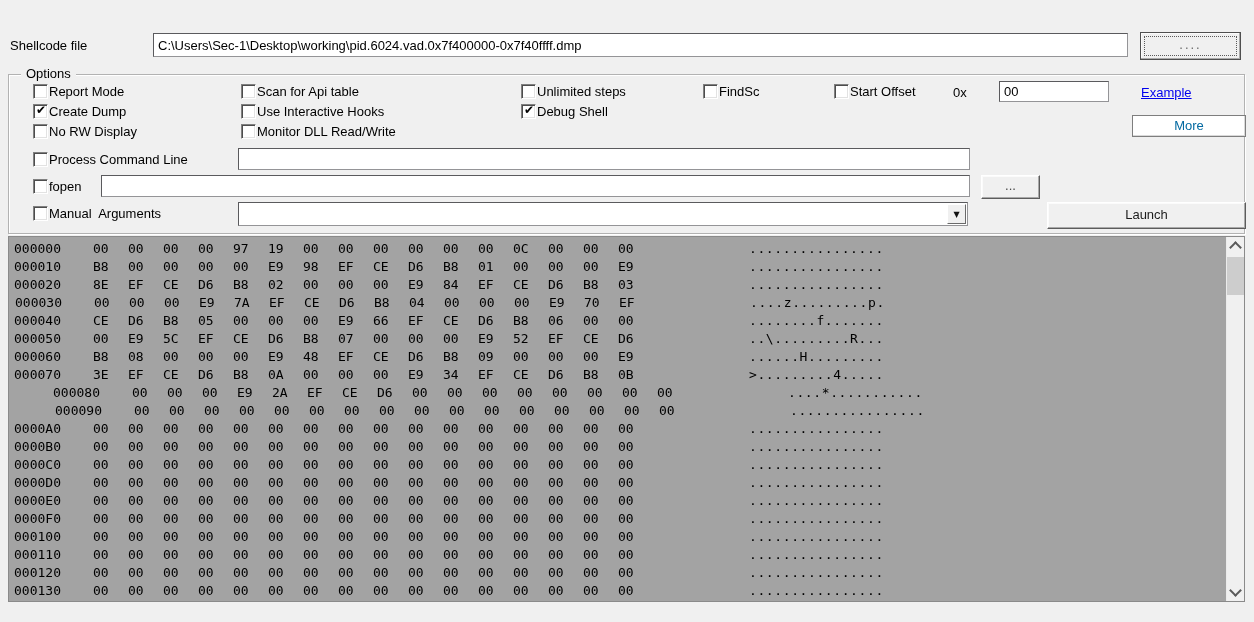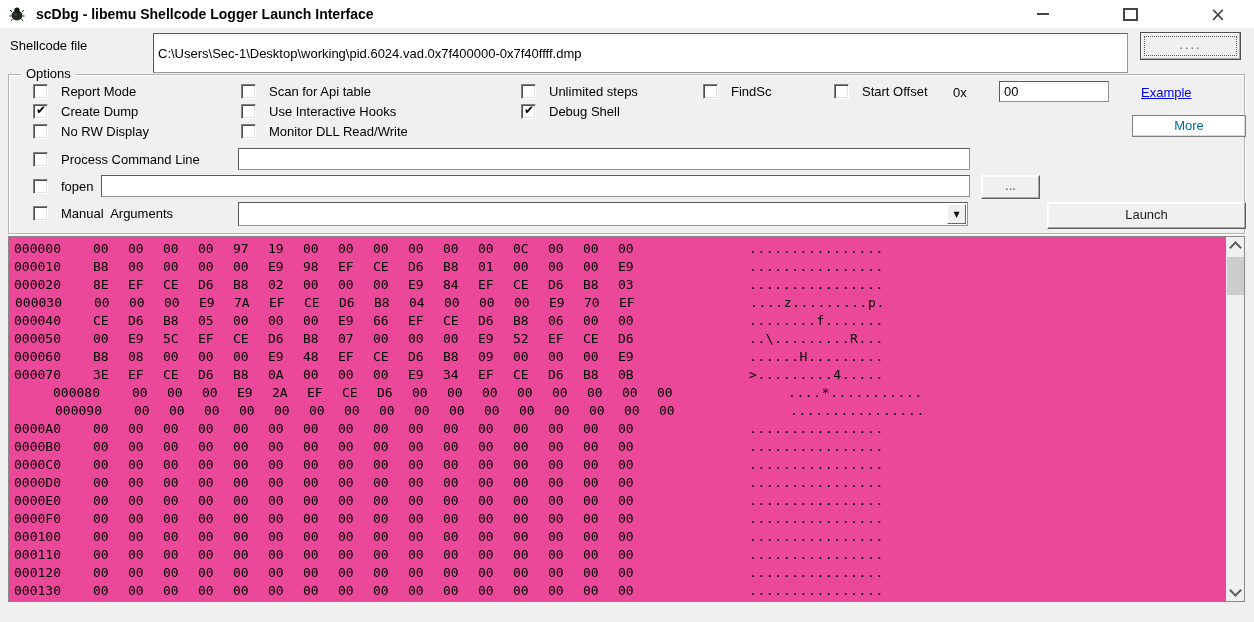--- a/index.html
+++ b/index.html
@@ -31,41 +31,41 @@
   .btn .btn-label{display:block;width:100%;}
   .focused{border:1px solid #4f4f4f;}
   .focused::after{content:"";position:absolute;left:3px;top:3px;right:3px;bottom:3px;border:1px dotted #5a5a5a;}
 
   .cb{position:absolute;height:15px;}
   .cb .box{position:absolute;left:0;top:0;width:13px;height:13px;background:#fff;
       border:1px solid;border-color:#808080 #ffffff #ffffff #808080;
       box-shadow:inset 1px 1px 0 #4d4d4d, inset -1px -1px 0 #e2e2e2;}
   .cb .check{position:absolute;left:2px;top:-2px;font-size:12px;line-height:15px;color:#000;
       font-family:"DejaVu Sans",sans-serif;}
-  .cb .lbl{position:absolute;left:28px;top:0px;line-height:15px;}
+  .cb .lbl{position:absolute;left:16px;top:0px;line-height:15px;}
 
   
   .groupbox{position:absolute;left:8px;top:74px;width:1235px;height:158px;
       border:1px solid #b2b2b2;box-shadow:1px 1px 0 #ffffff, inset 1px 1px 0 #ffffff;}
   .groupbox .legend{position:absolute;left:12px;top:-9px;background:#f0f0f0;padding:0 5px;line-height:15px;}
 
   .link{color:#0000ee;text-decoration:underline;cursor:pointer;}
   .more-btn{position:absolute;background:#ffffff;border:1px solid #7e7e7e;
       box-shadow:inset -1px -1px 0 #d9d9d9;color:#0369a1;text-align:center;font-size:13px;}
 
   .combo{position:absolute;background:#fff;
       border-top:1px solid #5a5a5d;border-left:1px solid #5a5a5d;
       border-bottom:1px solid #949497;border-right:1px solid #949497;}
   .combo .arrow-btn{position:absolute;right:1px;top:1px;bottom:1px;width:17px;background:#f0f0f0;
       border-top:1px solid #fff;border-left:1px solid #fff;border-right:1px solid #6a6a6a;border-bottom:1px solid #6a6a6a;
       display:flex;align-items:center;justify-content:center;}
   .combo .arrow-glyph{font-size:8px;color:#111;font-family:"DejaVu Sans",sans-serif;}
 
   
-  .hexview{position:absolute;left:8px;top:236px;width:1235px;height:364px;background:#ec4899;
+  .hexview{position:absolute;left:8px;top:236px;width:1235px;height:364px;background:#a3a3a3;
       border:1px solid #8a8a8a;}
   .hexrows{position:absolute;left:0;top:3px;right:18px;bottom:0;overflow:hidden;
       font-family:"DejaVu Sans Mono",monospace;font-size:13px;line-height:18px;color:#000;}
   .hexrow{white-space:nowrap;padding-left:5px;height:18px;}
   .hexrow .off{display:inline-block;width:79px;}
   .hexrow .byte{display:inline-block;width:35px;}
   .hexrow .ascii{display:inline-block;margin-left:96px;letter-spacing:0.6px;white-space:pre;}
 
   .scrollbar{position:absolute;right:0;top:0;bottom:0;width:17px;background:#f0f0f0;border-left:1px solid #ebebeb;}
   .sb-btn{position:absolute;left:0;width:17px;height:17px;display:flex;align-items:center;justify-content:center;}
@@ -73,41 +73,23 @@
   .chev{width:7px;height:7px;border-left:2px solid #5a5a5a;border-top:2px solid #5a5a5a;}
   .chev-up{transform:translateY(2px) rotate(45deg);}
   .chev-down{transform:translateY(-2px) rotate(225deg);}
   .sb-thumb{position:absolute;left:0;top:20px;width:17px;height:38px;background:#cdcdcd;}
 </style>
 </head>
 <body>
 
 <div class="window">
 
-  <div class="titlebar">
-    <svg class="app-icon" viewBox="0 0 16 16">
-      <ellipse cx="8" cy="9.5" rx="5.5" ry="5" fill="#1e2a1e"></ellipse>
-      <circle cx="8" cy="4" r="2.6" fill="#0f140f"></circle>
-      <path d="M3 6 L1 4 M13 6 L15 4 M2.5 10 L0.5 10 M13.5 10 L15.5 10 M3.5 13 L2 15 M12.5 13 L14 15" stroke="#222" stroke-width="1" fill="none"></path>
-      <ellipse cx="6.6" cy="8.6" rx="1.4" ry="1.1" fill="#3c5a3c"></ellipse>
-    </svg>
-    <span class="title-text">scDbg - libemu Shellcode Logger Launch Interface</span>
-    <div class="wctl" style="left:1020px;">
-        <span class="min-glyph"></span>
-      </div>
-    <div class="wctl" style="left:1107px;">
-        <span class="max-glyph"></span>
-      </div>
-    <div class="wctl" style="left:1195px;">
-        <span class="close-glyph">×</span>
-      </div>
-  </div>
 
   <span style="position:absolute;left:10px;top:38px;" class="lbl">Shellcode file</span>
-  <input class="tb" style="left: 153px; top: 33px; width: 975px; height: 40px;" value="C:\Users\Sec-1\Desktop\working\pid.6024.vad.0x7f400000-0x7f40ffff.dmp">
+  <input class="tb" style="left: 153px; top: 33px; width: 975px; height: 24px;" value="C:\Users\Sec-1\Desktop\working\pid.6024.vad.0x7f400000-0x7f40ffff.dmp">
   <div class="btn focused" style="left:1140px;top:32px;width:99px;height:26px;line-height:24px;">
     <span class="btn-label" style="color:#6a6a6a;letter-spacing:2px;">....</span>
   </div>
 
   <div class="groupbox">
     <span class="legend">Options</span>
 
     <div class="cb" style="left:24px;top:9px;">
       <span class="box">
           <span class="check"></span>

